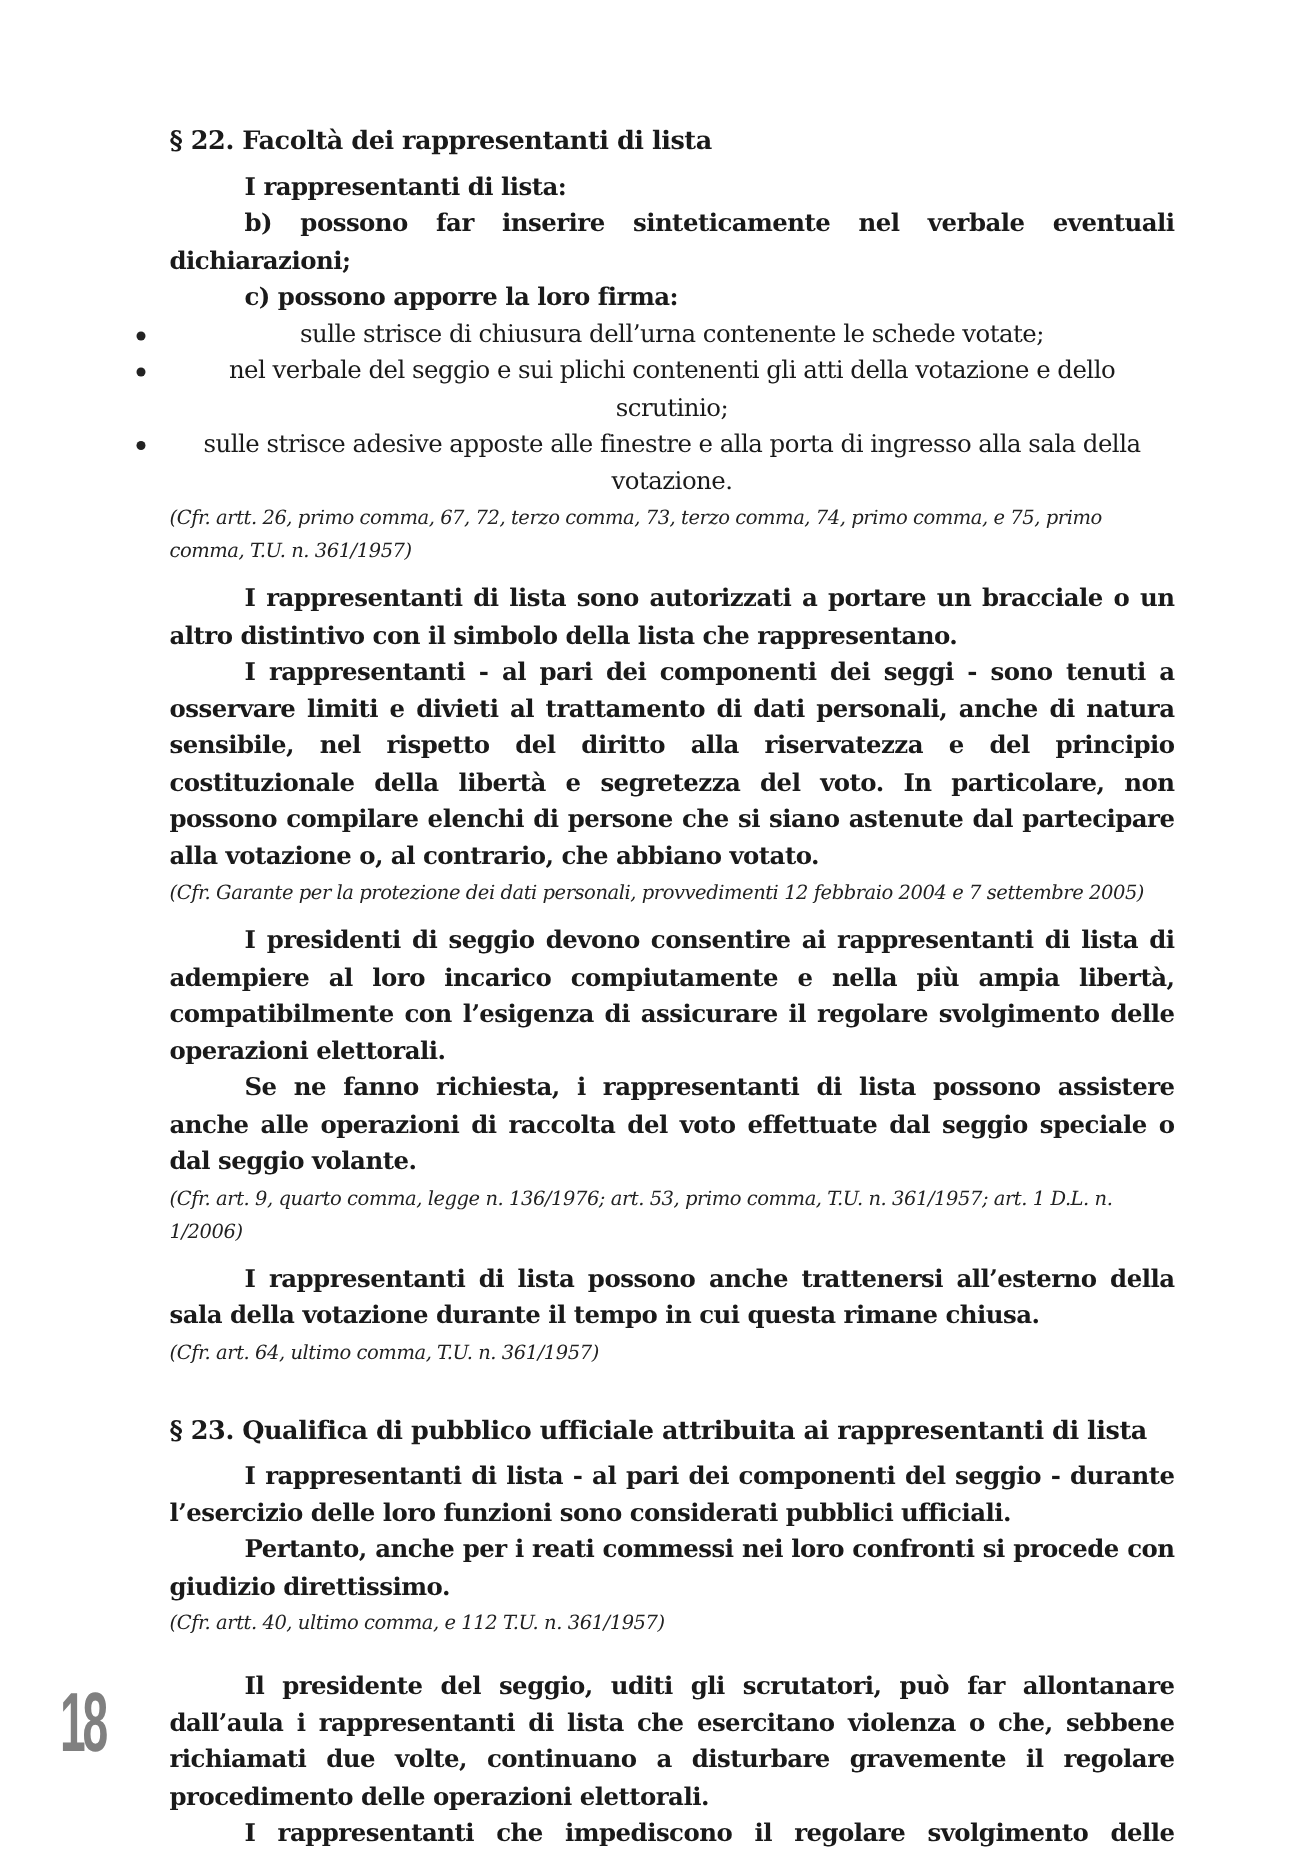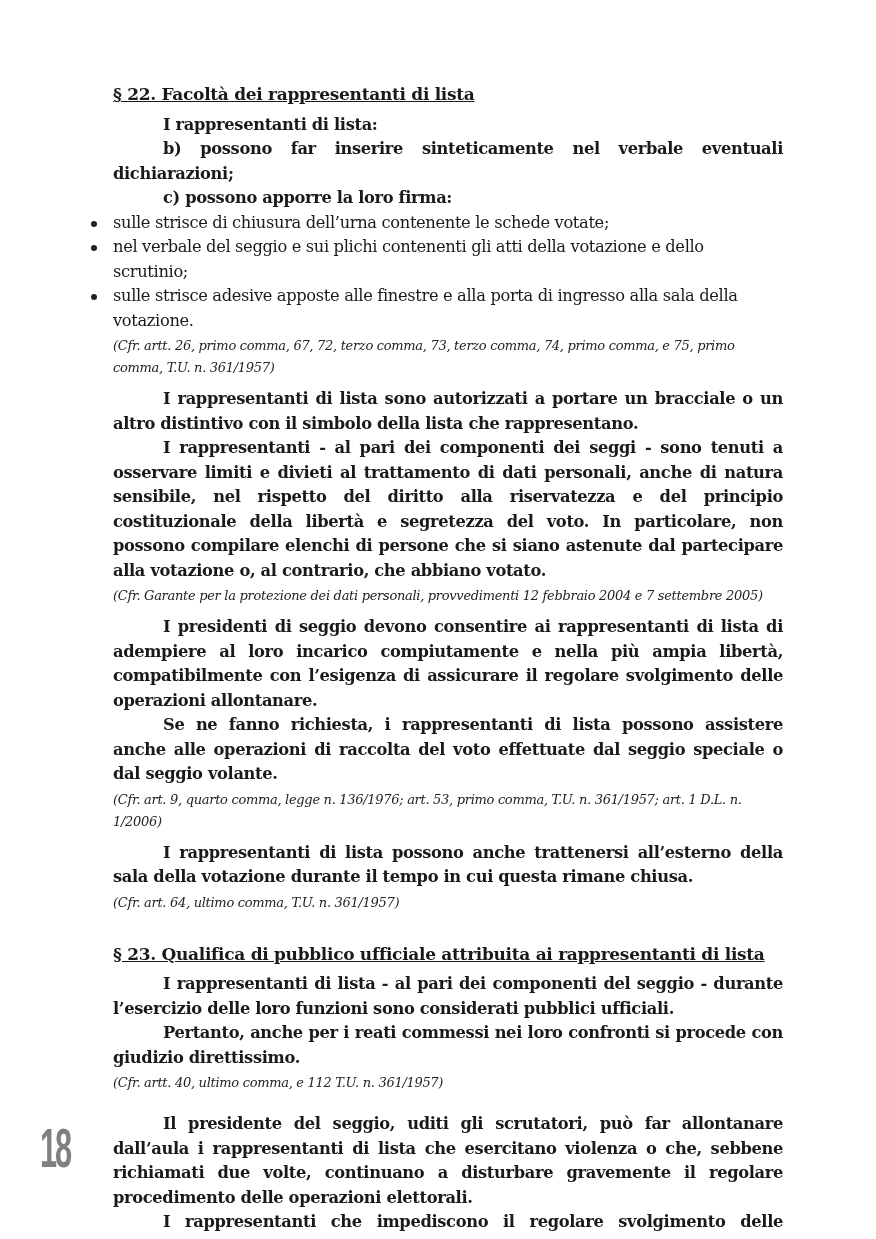--- a/index.html
+++ b/index.html
@@ -3,26 +3,26 @@
   <meta charset="utf-8">
   <style>
     html, body { margin: 0; padding: 0; background: #ffffff; }
     body { width: 876px; height: 1239px; position: relative; overflow: hidden; }
     .page {
       position: absolute; left: 113px; top: 82px; width: 670px;
       font-family: "DejaVu Serif", "Liberation Serif", serif;
       color: #1a1a1a; font-size: 16.3px; line-height: 24.5px;
       letter-spacing: -0.35px;
     }
-    .h { font-weight: bold; font-size: 17px; margin: 0 0 6px 0; letter-spacing: -0.3px; text-decoration: underline; }
+    .h { font-weight: bold; font-size: 17px; margin: 0 0 6px 0; letter-spacing: -0.3px; }
     .p { text-align: justify; margin: 0; }
     .ind { text-indent: 50px; font-weight: bold; }
     .ref { font-style: italic; font-size: 13px; line-height: 22px; margin: 2px 0 8px 0; color: #222; letter-spacing: -0.3px; }
     .bullets { list-style: none; margin: 0; padding: 0; }
-    .bullets li { position: relative; padding-left: 22px; margin-left: -22px; }
+    .bullets li { position: relative; padding-left: 22px; margin-left: -22px; text-align: center; }
     .bullets li .dot {
       position: absolute; left: 0; top: 10px; width: 6px; height: 6px;
       border-radius: 50%; background: #222;
     }
     .gap-sec { height: 20px; }
     .pagenum {
       position: absolute; left: 40px; top: 1118px;
       font-family: "Liberation Sans", sans-serif; font-weight: bold;
       font-size: 56px; color: #808080; letter-spacing: -4px;
       transform: scaleX(0.55); transform-origin: left top; line-height: 60px;
@@ -40,21 +40,21 @@
     <p class="p ind">c) possono apporre la loro firma:</p>
     <ul class="bullets">
       <li><span class="dot"></span><span>sulle strisce di chiusura dell’urna contenente le schede votate;</span></li>
       <li><span class="dot"></span><span>nel verbale del seggio e sui plichi contenenti gli atti della votazione e dello scrutinio;</span></li>
       <li><span class="dot"></span><span>sulle strisce adesive apposte alle finestre e alla porta di ingresso alla sala della votazione.</span></li>
     </ul>
     <p class="ref">(Cfr. artt. 26, primo comma, 67, 72, terzo comma, 73, terzo comma, 74, primo comma, e 75, primo comma, T.U. n. 361/1957)</p>
     <p class="p ind">I rappresentanti di lista sono autorizzati a portare un bracciale o un altro distintivo con il simbolo della lista che rappresentano.</p>
     <p class="p ind">I rappresentanti - al pari dei componenti dei seggi - sono tenuti a osservare limiti e divieti al trattamento di dati personali, anche di natura sensibile, nel rispetto del diritto alla riservatezza e del principio costituzionale della libertà e segretezza del voto. In particolare, non possono compilare elenchi di persone che si siano astenute dal partecipare alla votazione o, al contrario, che abbiano votato.</p>
     <p class="ref">(Cfr. Garante per la protezione dei dati personali, provvedimenti 12 febbraio 2004 e 7 settembre 2005)</p>
-    <p class="p ind">I presidenti di seggio devono consentire ai rappresentanti di lista di adempiere al loro incarico compiutamente e nella più ampia libertà, compatibilmente con l’esigenza di assicurare il regolare svolgimento delle operazioni allontanare.</p>
+    <p class="p ind">I presidenti di seggio devono consentire ai rappresentanti di lista di adempiere al loro incarico compiutamente e nella più ampia libertà, compatibilmente con l’esigenza di assicurare il regolare svolgimento delle operazioni elettorali.</p>
     <p class="p ind">Se ne fanno richiesta, i rappresentanti di lista possono assistere anche alle operazioni di raccolta del voto effettuate dal seggio speciale o dal seggio volante.</p>
     <p class="ref">(Cfr. art. 9, quarto comma, legge n. 136/1976; art. 53, primo comma, T.U. n. 361/1957; art. 1 D.L. n. 1/2006)</p>
     <p class="p ind">I rappresentanti di lista possono anche trattenersi all’esterno della sala della votazione durante il tempo in cui questa rimane chiusa.</p>
     <p class="ref">(Cfr. art. 64, ultimo comma, T.U. n. 361/1957)</p>
   </section>
 
   <div class="gap-sec"></div>
 
   <section>
     <div class="h">§ 23. Qualifica di pubblico ufficiale attribuita ai rappresentanti di lista</div>

